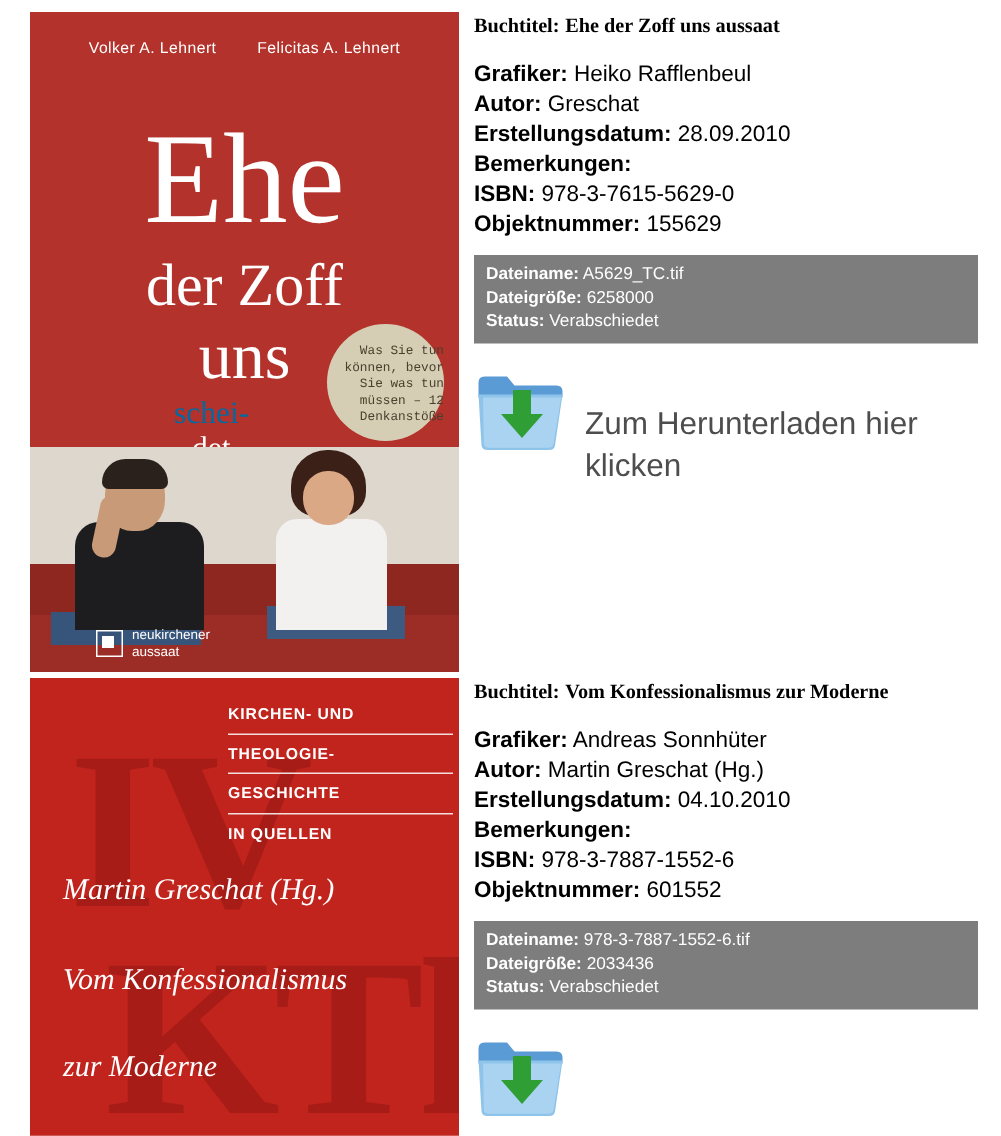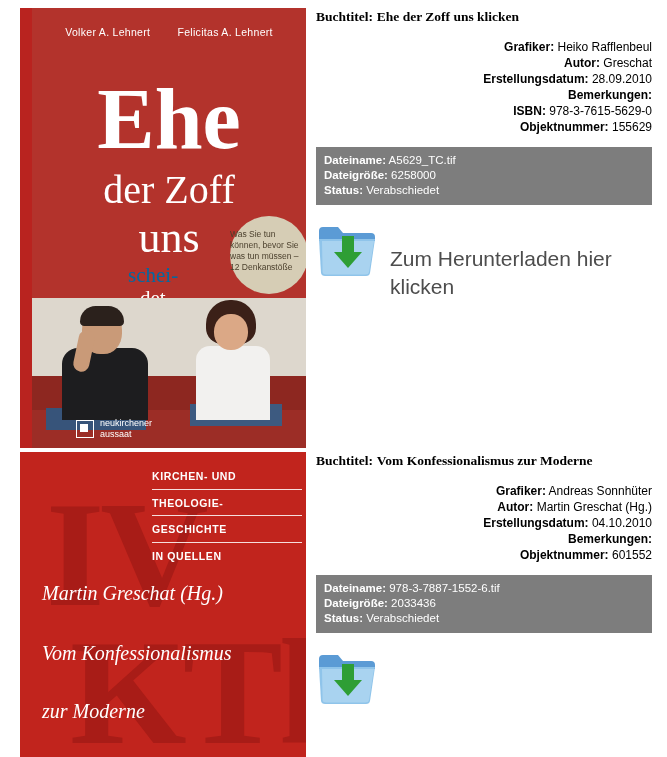--- a/index.html
+++ b/index.html
@@ -58,25 +58,24 @@
     line-height: 1.32;
     margin: 0 0 14px 0;
   }
   .book-title .label { font-weight: bold; font-family: Liberation Serif, serif; }
   .meta-list {
     margin: 0;
     padding: 0;
     list-style: none;
   }
   .meta-row {
-    font-size: 12px;
+    font-size: 15px;
     line-height: 1.33;
     color: #000;
     white-space: nowrap;
-    text-align: right;
   }
   .meta-row .label { font-weight: bold; }
   .meta-row .value { font-weight: normal; }
 
   
   .file-block {
     margin-top: 11px;
     background: #7d7d7d;
     color: #ffffff;
     padding: 6px 8px 7px 8px;
@@ -108,21 +107,20 @@
     font-size: 21px;
     line-height: 1.33;
     color: #4d4d4d;
   }
 
   
   .cover1 {
     position: absolute;
     inset: 0;
     background: #f2f0ec;
-    margin-left: 12px;
   }
   .c1-top {
     position: absolute;
     left: 0; top: 0; right: 0;
     height: 290px;
     background: #b3332c;
   }
   .c1-authors {
     position: absolute;
     top: 18px;
@@ -136,21 +134,21 @@
   .c1-authors span { margin: 0 12px; }
   .c1-ehe {
     position: absolute;
     top: 72px;
     left: 0; right: 0;
     text-align: center;
     color: #ffffff;
     font-family: "Liberation Serif", serif;
     font-size: 86px;
     line-height: 0.92;
-    font-weight: bold;
+    font-weight: normal;
   }
   .c1-line2 {
     position: absolute;
     top: 158px;
     left: 0; right: 0;
     text-align: center;
     color: #ffffff;
     font-family: "Liberation Serif", serif;
     font-size: 40px;
   }
@@ -193,23 +191,24 @@
     position: absolute;
     left: 198px;
     top: 208px;
     width: 78px;
     height: 78px;
     border-radius: 50%;
     background: #d6cdb5;
     color: #4a3f2c;
     font-size: 8.5px;
     line-height: 1.28;
-    text-align: left;
+    text-align: right;
     padding-top: 13px;
     box-sizing: border-box;
+    font-family: Liberation Mono, monospace;
   }
   .c1-photo {
     position: absolute;
     left: 0; right: 0;
     top: 290px;
     bottom: 0;
     background: #b91c1c;
     overflow: hidden;
     padding-left: 40px;
   }
@@ -432,21 +431,21 @@
               <span>aussaat</span>
             </span>
           </div>
         </div>
       </div>
     </div>
 
     <div class="info">
       <div class="book-title">
         <span class="label">Buchtitel:</span>
-        <span class="label">Ehe der Zoff uns klicken</span>
+        <span class="label">Ehe der Zoff uns aussaat</span>
       </div>
 
       <ul class="meta-list">
         <li class="meta-row">
           <span class="label">Grafiker:</span>
           <span class="value">Heiko Rafflenbeul</span>
         </li>
         <li class="meta-row">
           <span class="label">Autor:</span>
           <span class="value">Greschat</span>
@@ -534,20 +533,24 @@
         </li>
         <li class="meta-row">
           <span class="label">Erstellungsdatum:</span>
           <span class="value">04.10.2010</span>
         </li>
         <li class="meta-row">
           <span class="label">Bemerkungen:</span>
           <span class="value"></span>
         </li>
         <li class="meta-row">
+          <span class="label">ISBN:</span>
+          <span class="value">978-3-7887-1552-6</span>
+        </li>
+        <li class="meta-row">
           <span class="label">Objektnummer:</span>
           <span class="value">601552</span>
         </li>
       </ul>
 
       <div class="file-block">
         <div class="file-row">
           <span class="label">Dateiname:</span>
           <span class="value">978-3-7887-1552-6.tif</span>
         </div>

